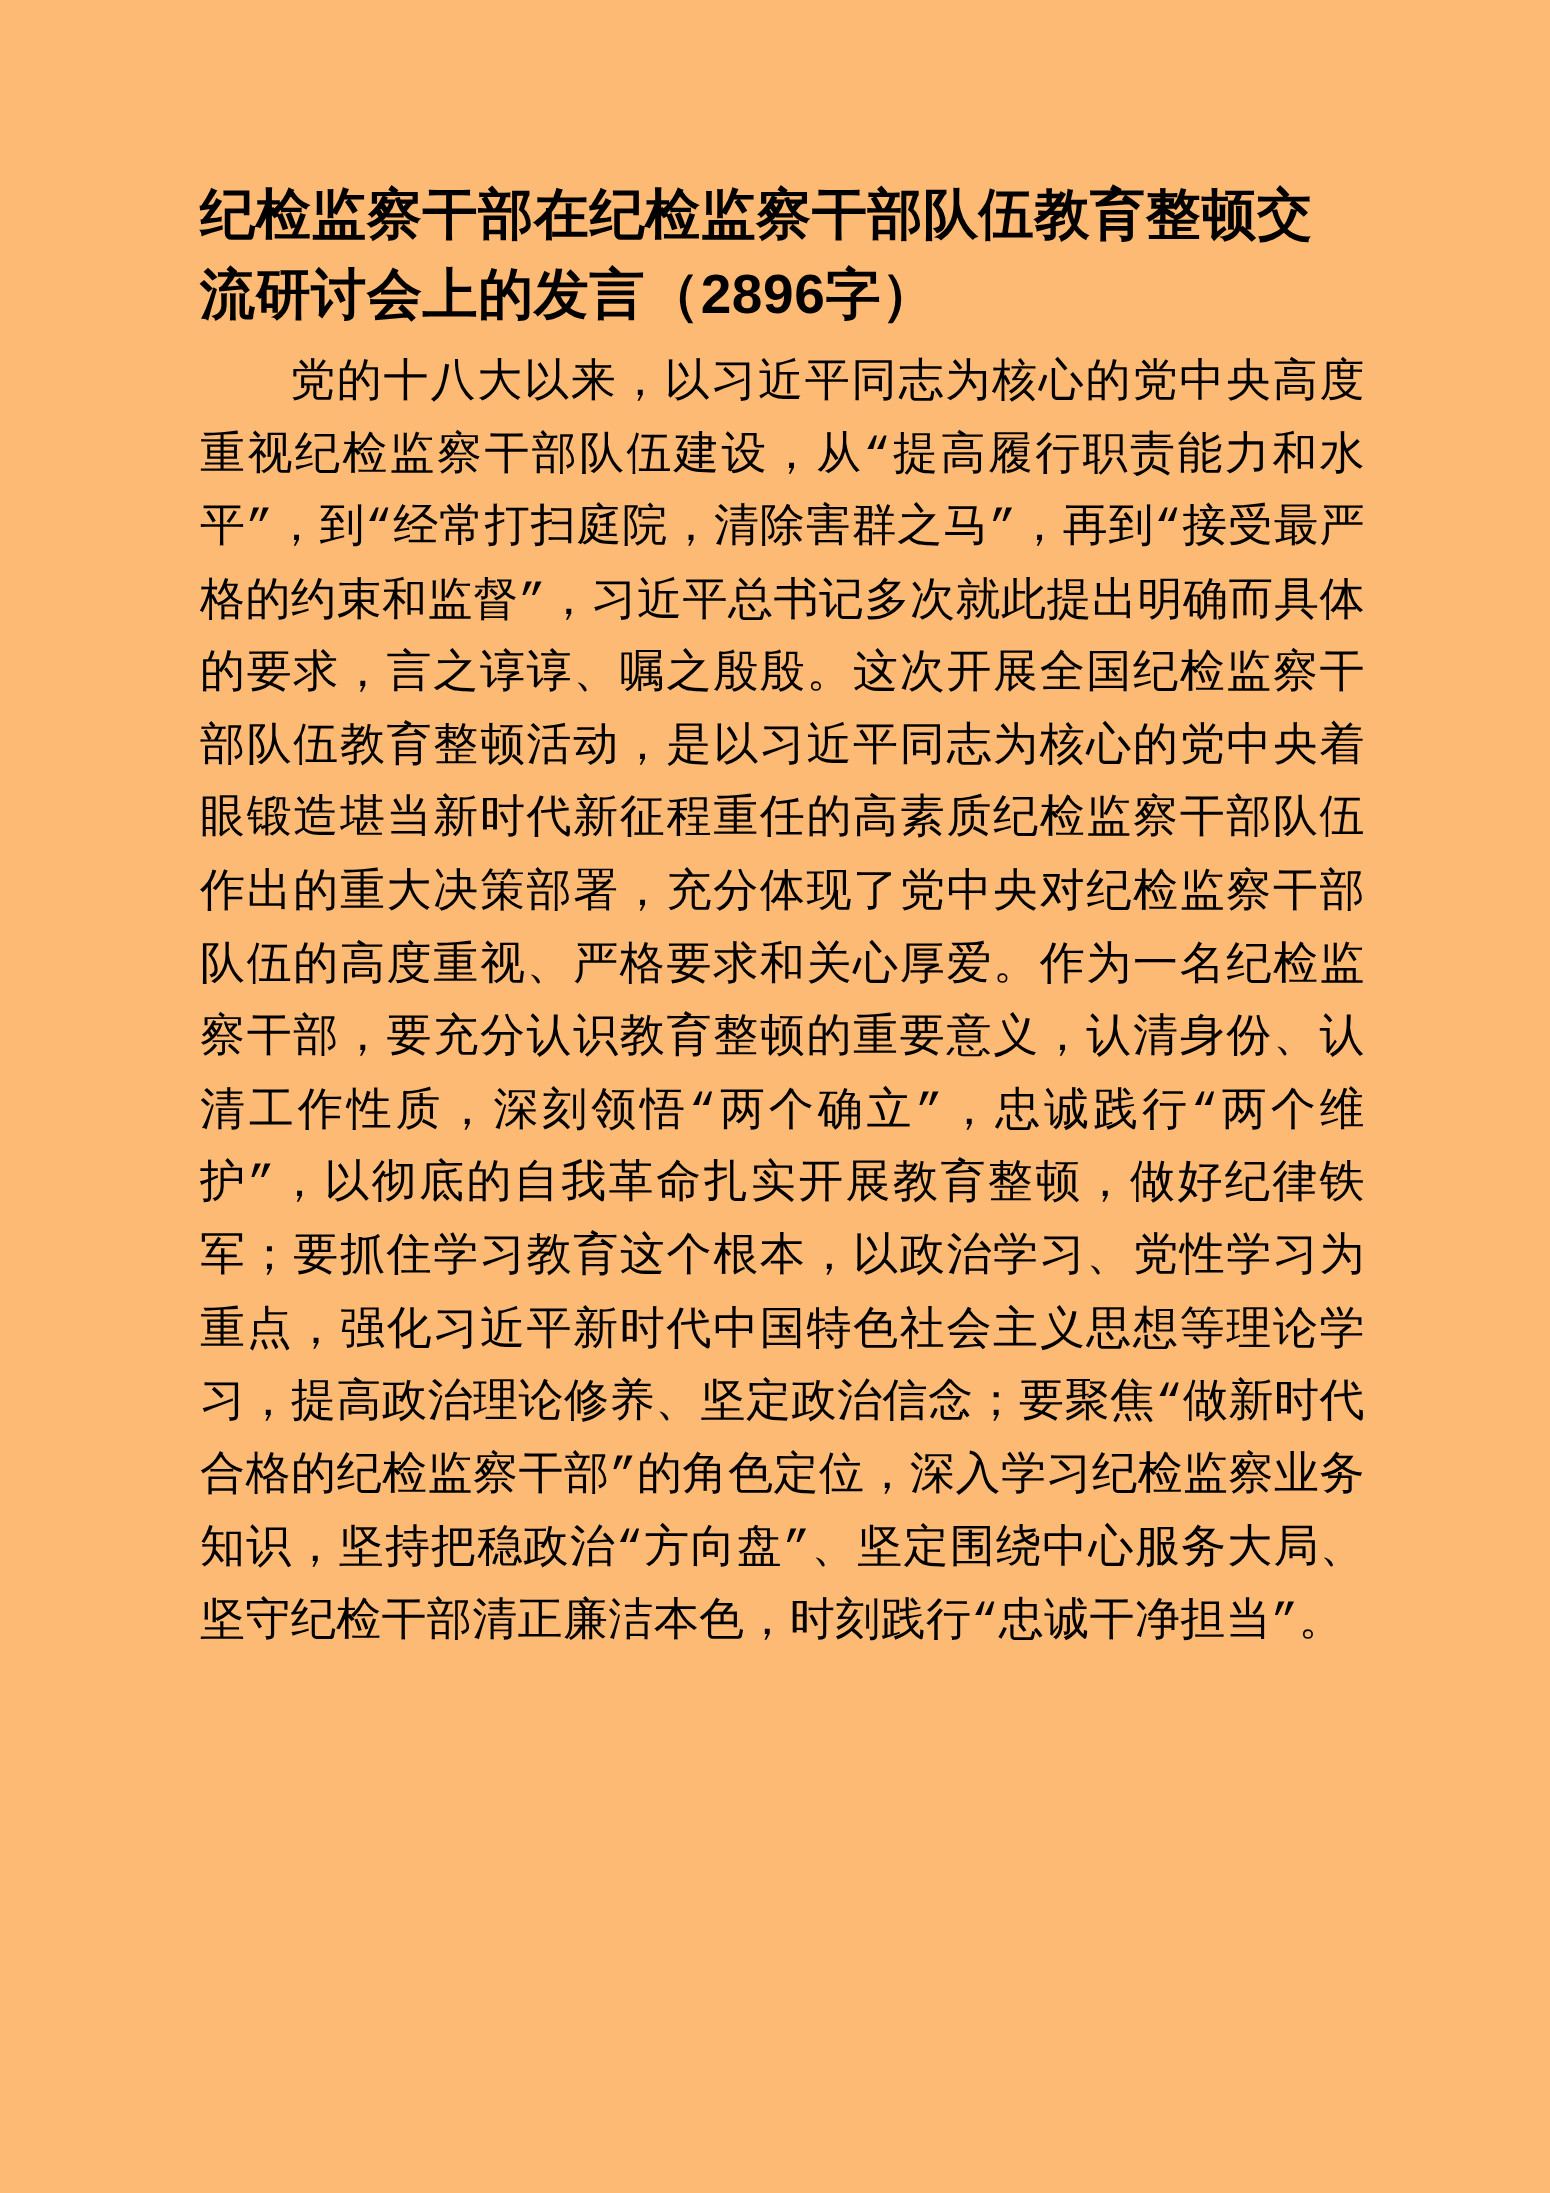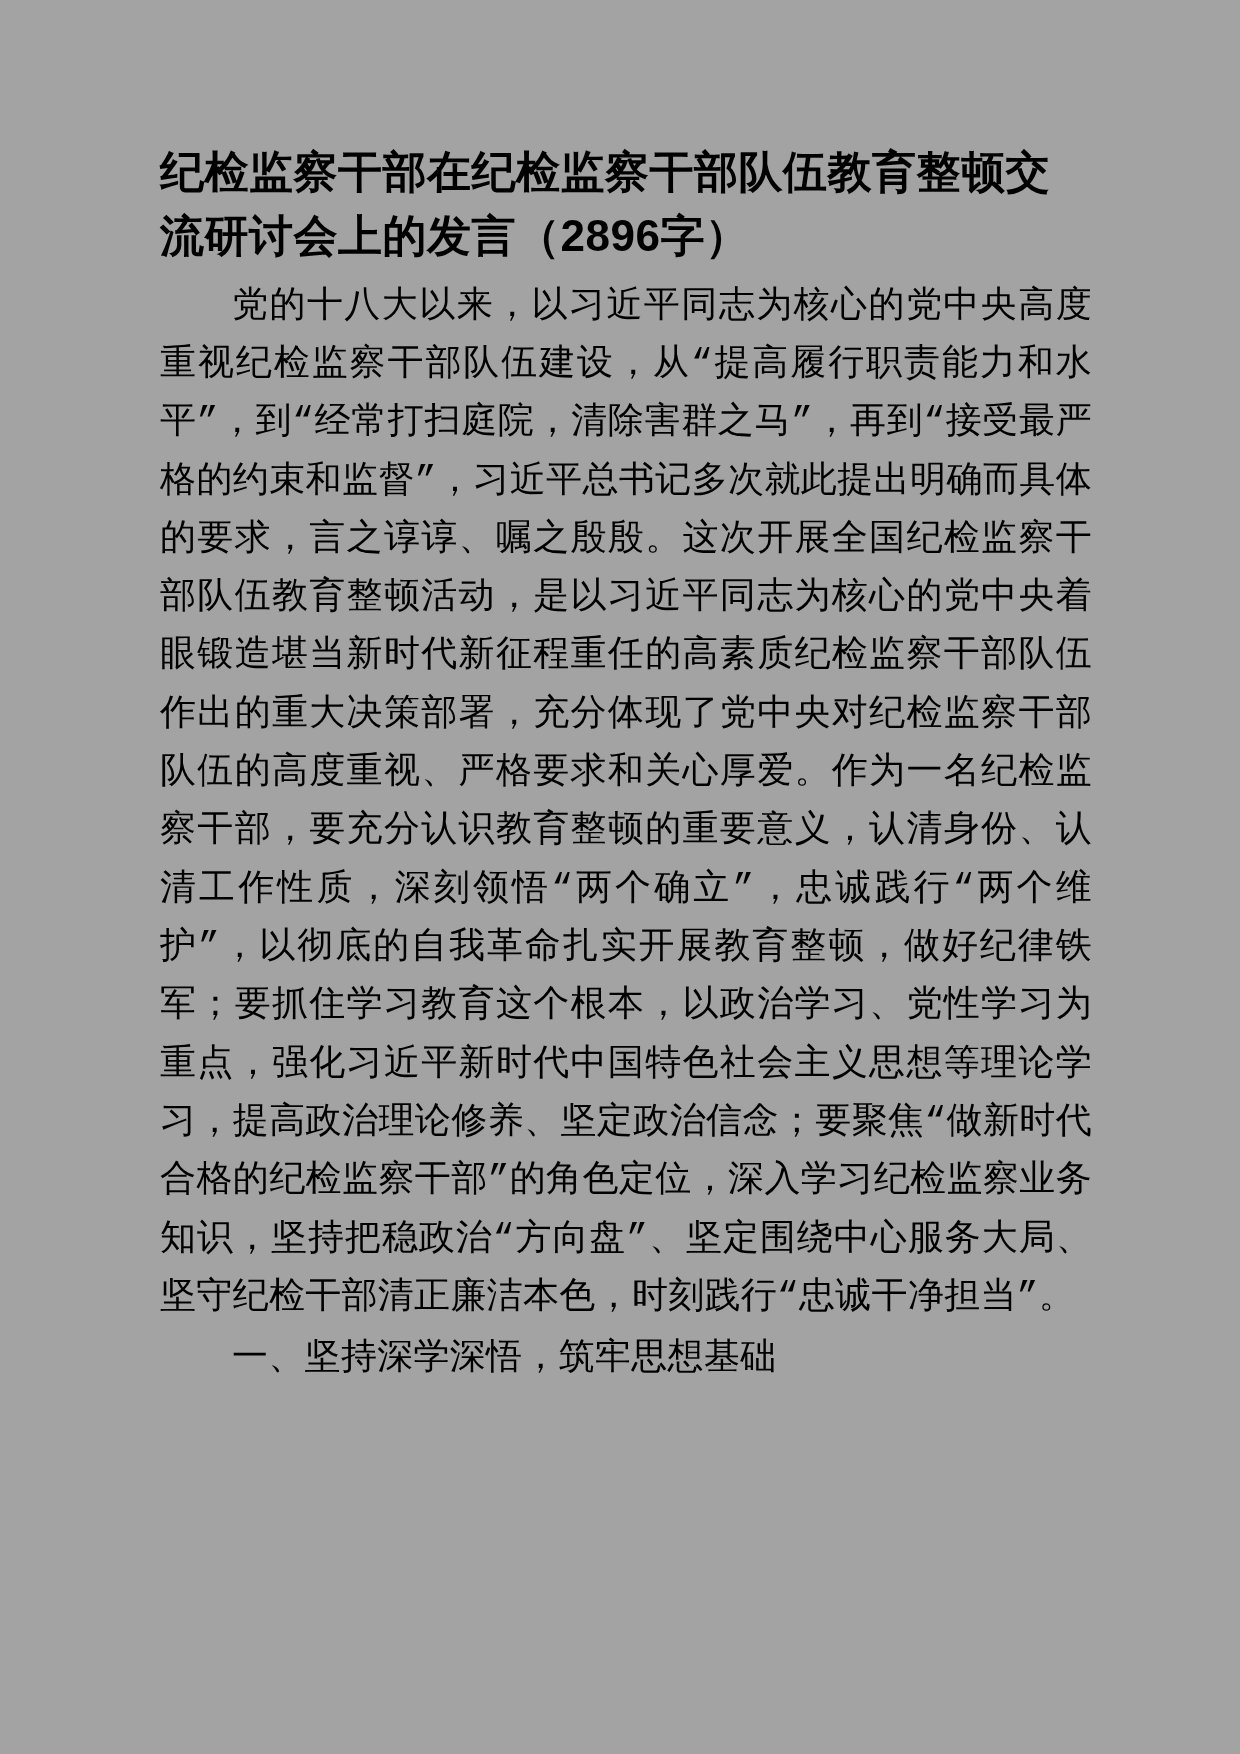--- a/index.html
+++ b/index.html
@@ -12,21 +12,21 @@
     height: 1754px;
     font-family: "Liberation Sans", "DejaVu Sans", sans-serif;
     color: #000000;
     overflow: hidden;
   }
   .page {
     box-sizing: border-box;
     width: 1240px;
     height: 1754px;
     padding: 140px 148px 84px 160px;
-    background: #a3a3a3;
+    background: #fdba74;
   }
   .doc-title {
     font-size: 44px;
     font-weight: bold;
     line-height: 1.45;
     letter-spacing: 0.5px;
     margin: 0 0 10px 0;
     text-align: left;
   }
   .para {
@@ -46,14 +46,13 @@
     text-indent: 2em;
     letter-spacing: 0.3px;
   }
 </style>
 </head>
 <body>
 
 <div class="page">
   <h1 class="doc-title">纪检监察干部在纪检监察干部队伍教育整顿交流研讨会上的发言（2896字）</h1>
   <p class="para">党的十八大以来，以习近平同志为核心的党中央高度重视纪检监察干部队伍建设，从“提高履行职责能力和水平”，到“经常打扫庭院，清除害群之马”，再到“接受最严格的约束和监督”，习近平总书记多次就此提出明确而具体的要求，言之谆谆、嘱之殷殷。这次开展全国纪检监察干部队伍教育整顿活动，是以习近平同志为核心的党中央着眼锻造堪当新时代新征程重任的高素质纪检监察干部队伍作出的重大决策部署，充分体现了党中央对纪检监察干部队伍的高度重视、严格要求和关心厚爱。作为一名纪检监察干部，要充分认识教育整顿的重要意义，认清身份、认清工作性质，深刻领悟“两个确立”，忠诚践行“两个维护”，以彻底的自我革命扎实开展教育整顿，做好纪律铁军；要抓住学习教育这个根本，以政治学习、党性学习为重点，强化习近平新时代中国特色社会主义思想等理论学习，提高政治理论修养、坚定政治信念；要聚焦“做新时代合格的纪检监察干部”的角色定位，深入学习纪检监察业务知识，坚持把稳政治“方向盘”、坚定围绕中心服务大局、坚守纪检干部清正廉洁本色，时刻践行“忠诚干净担当”。</p>
-  <p class="heading">一、坚持深学深悟，筑牢思想基础</p>
 </div>
 
 </body></html>

